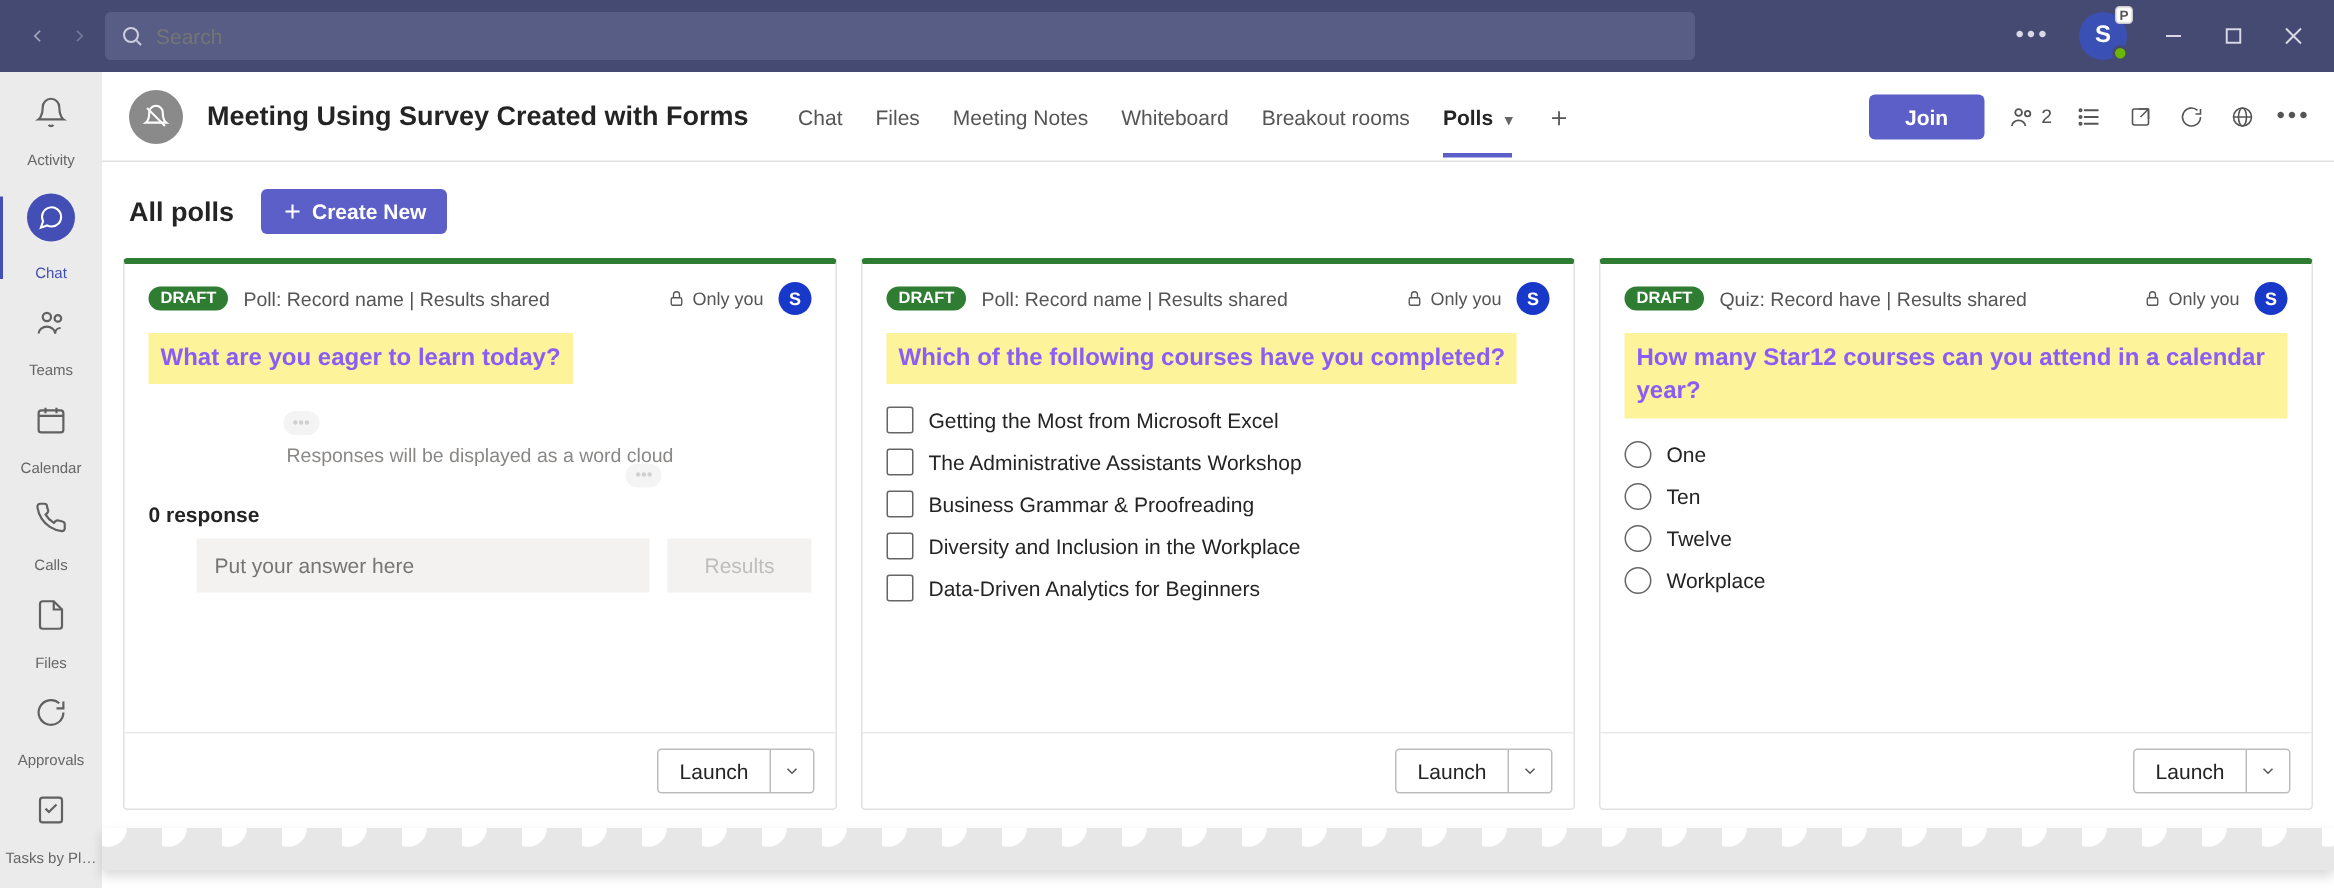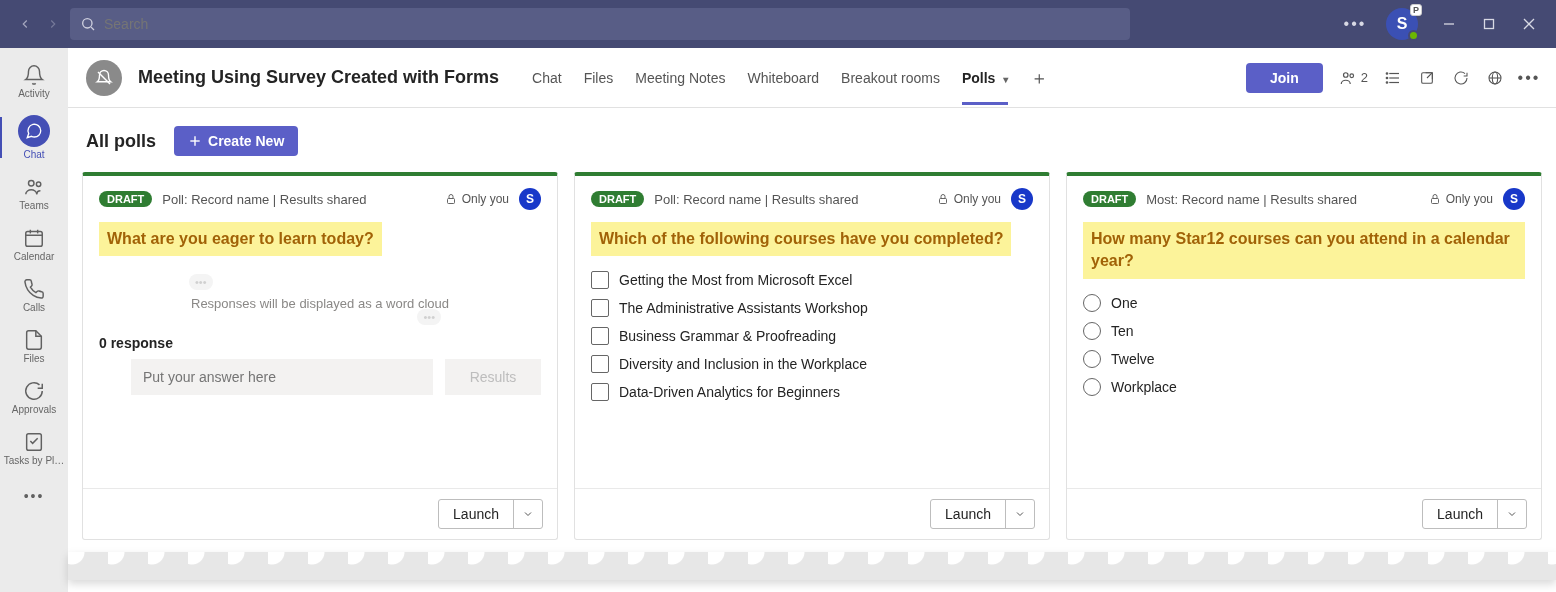--- a/index.html
+++ b/index.html
@@ -33,21 +33,21 @@
     background:#6bb700; border:2px solid #454a73;
   }
   .win-btn { width:18px; height:18px; display:flex; align-items:center; justify-content:center; color:#d8d9e4;}
   
   .layout { display:flex; height:calc(100% - 48px); }
   .apprail {
     width:68px; background:#ebebeb; display:flex; flex-direction:column; align-items:center;
     padding-top:10px; gap:4px;
   }
   .rail-item {
-    width:68px; display:flex; flex-direction:column; align-items:center; gap:2px;
+    width:68px; display:flex; flex-direction:column; align-items:center; gap:16px;
     padding:6px 0; font-size:10px; color:#666; cursor:pointer; position:relative;
   }
   .rail-item.selected { color:#444fb5; }
   .rail-item.selected::before {
     content:""; position:absolute; left:0; top:8px; bottom:8px; width:2px; background:#444fb5;
   }
   .rail-item.selected .rail-icon-bg {
     width:32px; height:32px; border-radius:50%; background:#444fb5; display:flex;
     align-items:center; justify-content:center; color:#fff;
   }
@@ -101,21 +101,21 @@
     border-radius:10px;
   }
   .poll-meta { font-size:13px; color:#555; flex:1;}
   .only-you { font-size:12px; color:#555; display:flex; align-items:center; gap:5px;}
   .card-avatar {
     width:22px; height:22px; border-radius:50%; background:#1838c9; color:#fff;
     display:flex; align-items:center; justify-content:center; font-size:12px; font-weight:bold;
   }
   .card-body { padding:4px 16px 12px 16px; flex:1; display:flex; flex-direction:column;}
   .question {
-    background:#fcf39a; color:#a16207; font-size:16px; font-weight:700;
+    background:#fcf39a; color:#8b5cf6; font-size:16px; font-weight:700;
     padding:6px 8px; display:inline-block; line-height:1.4; margin-bottom:10px;
   }
   .wordcloud-ph {
     color:#8a8886; font-size:13px; text-align:center; padding:30px 0 10px 0; position:relative;
   }
   .wordcloud-ph::before, .wordcloud-ph::after {
     content:"•••"; position:absolute; font-size:11px; color:#d0d0d0; background:#f4f4f4;
     border-radius:10px; padding:2px 6px;
   }
   .wordcloud-ph::before { left:90px; top:8px; }
@@ -450,21 +450,21 @@
                   <svg width="12" height="12" viewBox="0 0 24 24" fill="none" stroke="#555" stroke-width="2">
                     <polyline points="6 9 12 15 18 9"></polyline>
                   </svg>
                 </span>
       </div>
     </div>
           </div>
           <div class="card">
     <div class="card-top">
       <span class="draft-badge">DRAFT</span>
-      <span class="poll-meta">Most: Record name | Results shared</span>
+      <span class="poll-meta">Quiz: Record have | Results shared</span>
       <span class="only-you">
         <span>
                   <svg width="12" height="12" viewBox="0 0 24 24" fill="none" stroke="#555" stroke-width="1.8">
                     <rect x="5" y="11" width="14" height="10" rx="2"></rect>
                     <path d="M8 11V7a4 4 0 118 0v4"></path>
                   </svg>
                 </span>Only you
       </span>
       <div class="card-avatar">S</div>
     </div>

